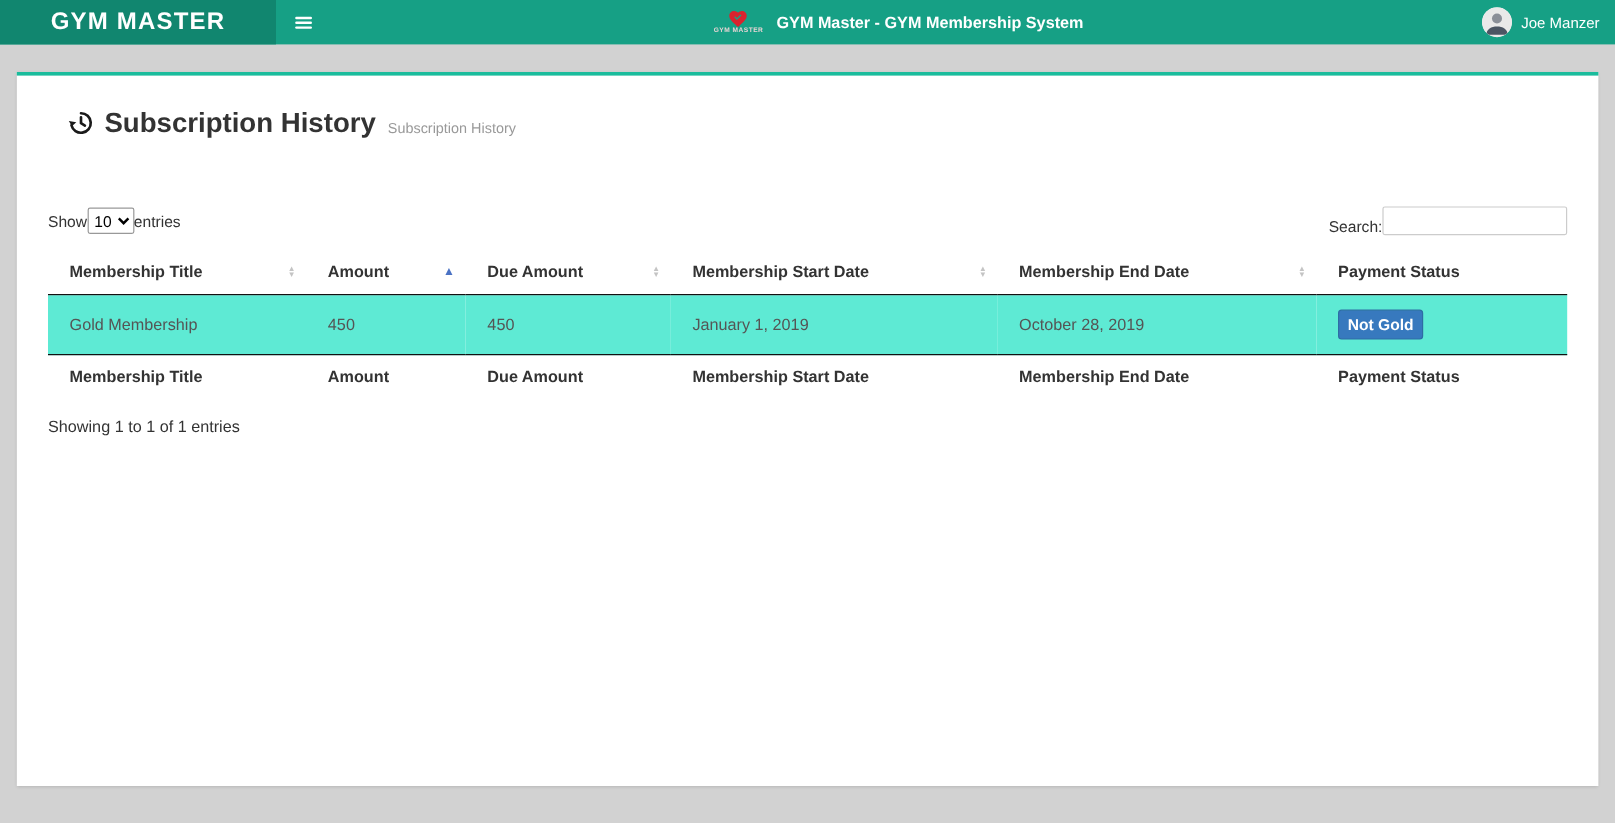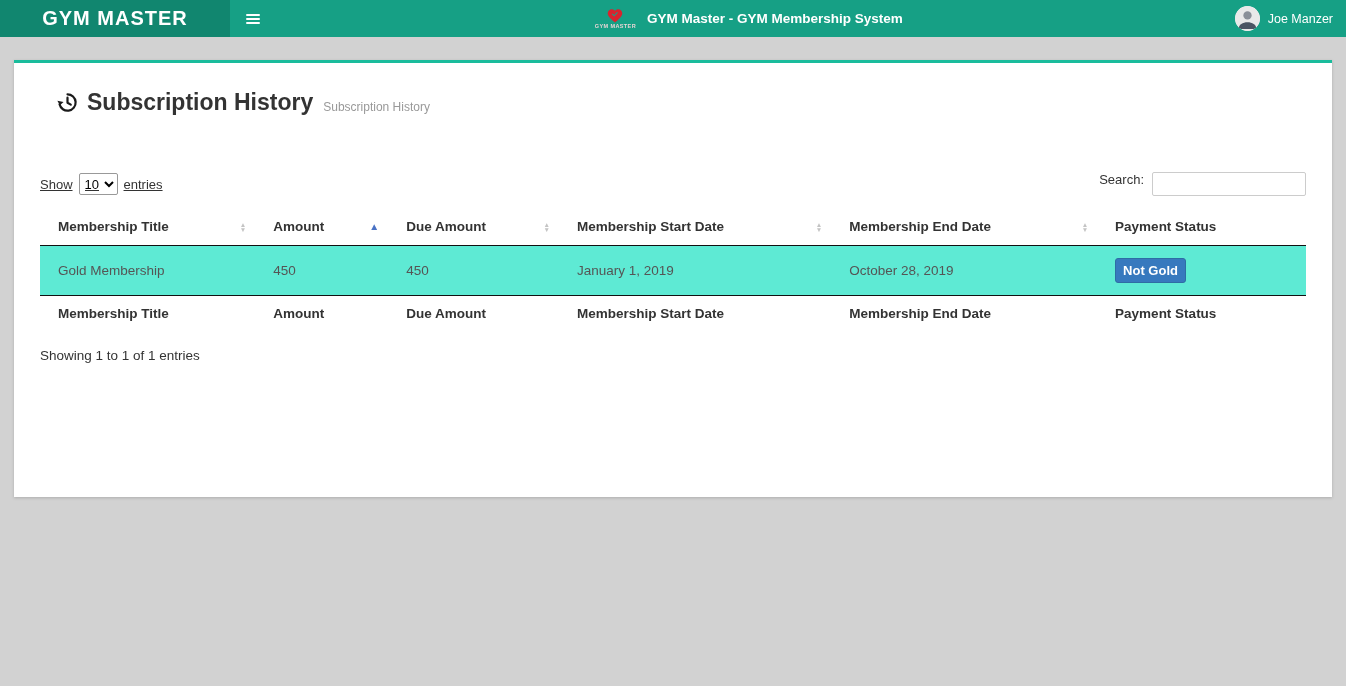--- a/index.html
+++ b/index.html
@@ -33,41 +33,41 @@
   .logo { display: flex; flex-direction: column; align-items: center; line-height: 1; }
   .logo-text { font-size: 5.5px; font-weight: 700; color: #e8d5d5; letter-spacing: .4px; margin-top: 1px; }
   .app-title { color: #fff; font-weight: 700; font-size: 13.5px; white-space: nowrap; }
   .nav-user { display: flex; align-items: center; gap: 8px; padding: 5px 13px; cursor: pointer; }
   .avatar { width: 25px; height: 25px; border-radius: 50%; overflow: hidden; background: #f0f0f0; flex: 0 0 auto; display:block; }
   .username { color: #fff; font-size: 12.5px; white-space: nowrap; }
 
   
   .content { padding: 23px 14px 0; }
   .card {
-    background: #fff; height: 437px;
+    background: #fff; height: 595px;
     border-top: 3px solid #1abc9c;
     box-shadow: 0 1px 3px rgba(0,0,0,.18);
   }
 
   .page-header { padding: 26px 26px 0 42px; display: flex; align-items: center; }
   .history-icon { display: inline-flex; margin-right: 8px; }
   .page-header h1 { font-size: 23px; color: #333; font-weight: 700; }
   .page-subtitle { font-size: 12px; color: #999; margin-left: 10px; padding-top: 8px; }
 
   .dt-controls {
     display: flex; justify-content: space-between; align-items: center;
     padding: 0 26px; margin-top: 56px;
   }
-  .length-control { font-size: 13px; color: #333; display: flex; align-items: center; gap: 6px; text-decoration: underline; }
+  .length-control { font-size: 13px; color: #333; display: flex; align-items: center; gap: 0; }
   .length-control select {
     height: 22px; font-size: 13px; border: 1px solid #999; border-radius: 2px;
     background: #fff; padding: 0 1px; cursor: pointer;
     font-family: "Liberation Sans", sans-serif;
   }
-  .search-control { display: flex; align-items: flex-start; gap: 8px; font-size: 13px; color: #333; }
+  .search-control { display: flex; align-items: flex-end; font-size: 13px; color: #333; }
   .search-control input {
     width: 154px; height: 24px; border: 1px solid #ccc; border-radius: 2px;
     padding: 2px 7px; font-size: 13px; font-family: "Liberation Sans", sans-serif;
   }
 
   
   table.dataTable { width: calc(100% - 52px); margin: 12px 26px 0; border-collapse: collapse; }
   table.dataTable thead th {
     text-align: left; font-size: 13.5px; font-weight: 700; color: #333;
     padding: 11px 28px 11px 18px; border-bottom: 1px solid #111;

